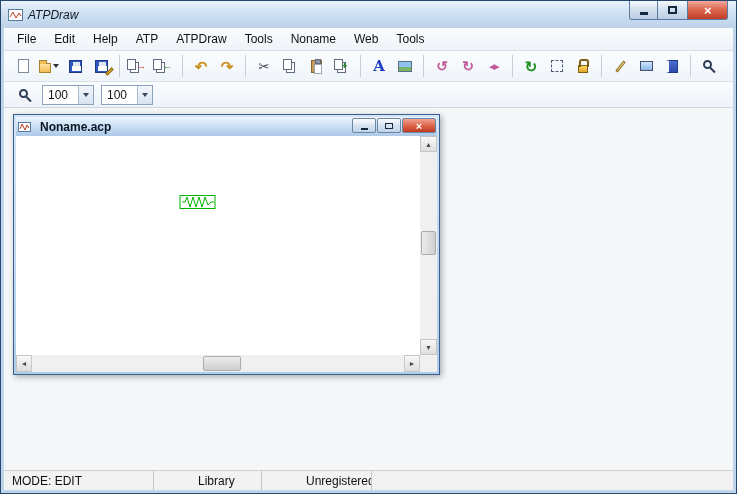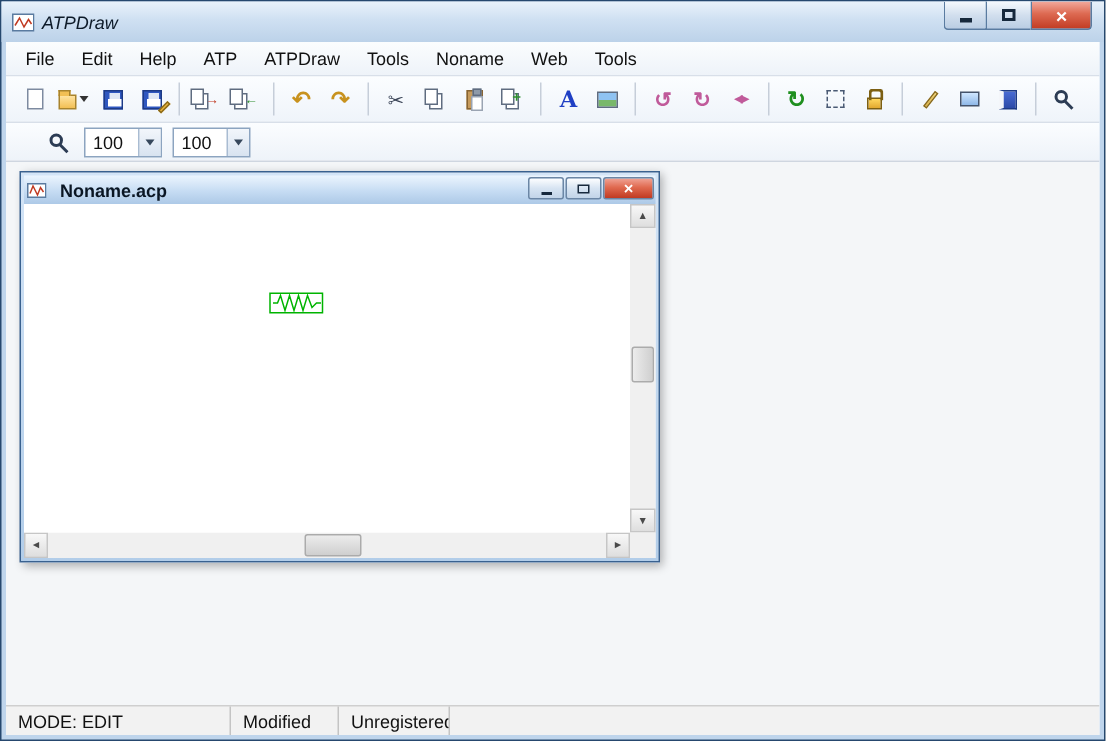--- a/index.html
+++ b/index.html
@@ -16,21 +16,21 @@
   .cap-btn.close{width:41px;background:linear-gradient(#f2a99c,#dd6a52 45%,#c23c24);color:#fff;font-weight:bold;font-size:13px;border-radius:0 0 3px 0;}
   .gmin{width:8px;height:3px;background:#16283c;margin-top:7px;}
   .gmax{width:9px;height:8px;border:2px solid #16283c;}
   
   .client{flex:1;margin:0 3px 3px;display:flex;flex-direction:column;background:#fff;overflow:hidden;}
   .menubar{height:23px;flex:0 0 23px;background:linear-gradient(#fbfdfe,#eef3f9);border-bottom:1px solid #d8dfe9;display:flex;align-items:center;padding-left:4px;}
   .menu-item{padding:3px 9px;cursor:default;}
   .toolbar{height:31px;flex:0 0 31px;background:linear-gradient(#fbfdff,#eff4fa);border-bottom:1px solid #d8dfe9;display:flex;align-items:center;padding-left:6px;}
   .tbtn{width:26px;height:25px;display:flex;align-items:center;justify-content:center;border:1px solid transparent;background:transparent;padding:0;cursor:default;}
   .tsep{width:1px;height:22px;background:#c6ced9;margin:0 5px;}
-  .zoombar{height:26px;flex:0 0 26px;background:linear-gradient(#fbfdff,#eef3f9);border-bottom:1px solid #cfd6e0;display:flex;align-items:center;gap:7px;padding-left:25px;}
+  .zoombar{height:26px;flex:0 0 26px;background:linear-gradient(#fbfdff,#eef3f9);border-bottom:1px solid #cfd6e0;display:flex;align-items:center;gap:7px;padding-left:11px;}
   .combo{width:52px;height:20px;background:#fff;border:1px solid #8ca4c0;display:flex;align-items:stretch;}
   .combo-val{flex:1;padding:2px 0 0 5px;}
   .combo-drop{width:15px;background:linear-gradient(#f2f6fb,#d8e3f0);border-left:1px solid #a9bcd2;display:flex;align-items:center;justify-content:center;}
   .tri{width:0;height:0;border-left:3px solid transparent;border-right:3px solid transparent;border-top:4px solid #37485c;}
   
   .ico{display:inline-flex;align-items:center;justify-content:center;width:20px;height:18px;font-size:13px;line-height:1;position:relative;}
   .i-page{width:11px;height:14px;background:#fff;border:1px solid #7d8aa0;}
   .i-folder{width:14px;height:10px;background:linear-gradient(#ffe3a0,#f2bf54);border:1px solid #a8832d;position:relative;margin-top:3px;}
   .i-folder::before{content:"";position:absolute;top:-4px;left:-1px;width:6px;height:3px;background:#f2bf54;border:1px solid #a8832d;border-bottom:none;}
   .drop-arrow{width:0;height:0;border-left:3px solid transparent;border-right:3px solid transparent;border-top:4px solid #333;margin-left:2px;}
@@ -77,21 +77,21 @@
   .vscroll{grid-column:2;grid-row:1;display:flex;flex-direction:column;background:#f0f0f0;}
   .hscroll{grid-column:1;grid-row:2;display:flex;background:#f0f0f0;}
   .sbtn{flex:0 0 16px;height:16px;width:17px;display:flex;align-items:center;justify-content:center;font-size:7px;color:#4a4a4a;background:linear-gradient(#f8f8f8,#dedede);border:1px solid #c6c6c6;cursor:default;}
   .hscroll .sbtn{height:17px;width:16px;}
   .vtrack{flex:1;position:relative;}
   .vthumb{position:absolute;left:1px;right:1px;top:42%;height:24px;background:linear-gradient(90deg,#ececec,#cfcfcf);border:1px solid #ababab;border-radius:2px;}
   .htrack{flex:1;position:relative;}
   .hthumb{position:absolute;top:1px;bottom:1px;left:46%;width:38px;background:linear-gradient(#ececec,#cfcfcf);border:1px solid #ababab;border-radius:2px;}
   .corner{grid-column:2;grid-row:2;background:#f0f0f0;}
   
-  .statusbar{height:20px;flex:0 0 20px;background:#f2f2f2;border-top:1px solid #cfcfcf;display:flex;align-items:stretch;}
+  .statusbar{height:20px;flex:0 0 20px;background:#f2f2f2;border-top:1px solid #cfcfcf;display:flex;align-items:stretch;gap:36px;}
   .sp{display:flex;align-items:center;padding:0 8px;border-right:1px solid #c4c4c4;overflow:hidden;white-space:nowrap;}
   .sp.mode{width:150px;}
   .sp.mod{width:72px;}
   .sp.reg{width:74px;text-align:center;}
   .sp.fill{flex:1;border-right:none;}
 </style>
 </head>
 <body>
 
 <div class="win">
@@ -308,19 +308,19 @@
               </span>
             <span class="sbtn">►</span>
           </div>
           <div class="corner"></div>
         </div>
       </div>
     </div>
 
     <div class="statusbar">
       <span class="sp mode">MODE: EDIT</span>
-      <span class="sp mod">Modified</span>
+      <span class="sp mod">Library</span>
       <span class="sp reg">Unregistered</span>
       <span class="sp fill"></span>
     </div>
 
   </div>
 </div>
 
 </body></html>

